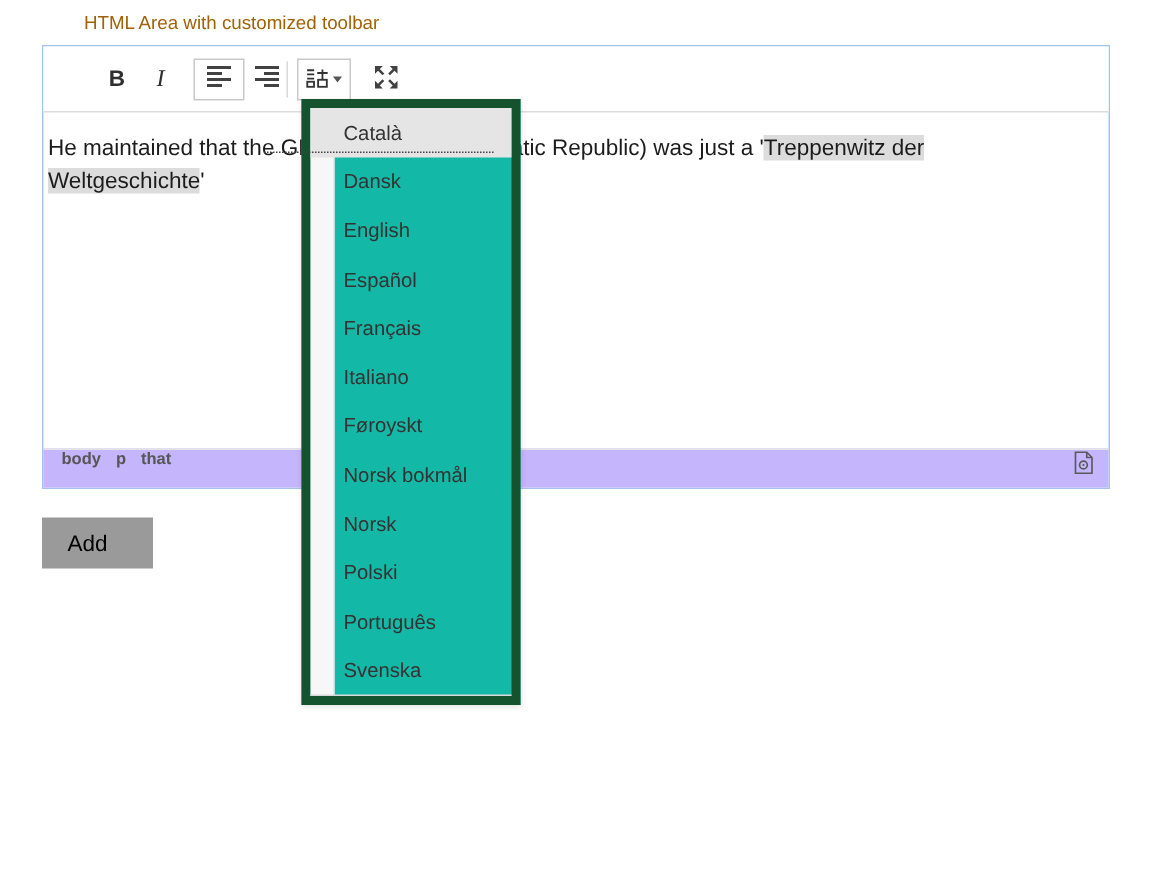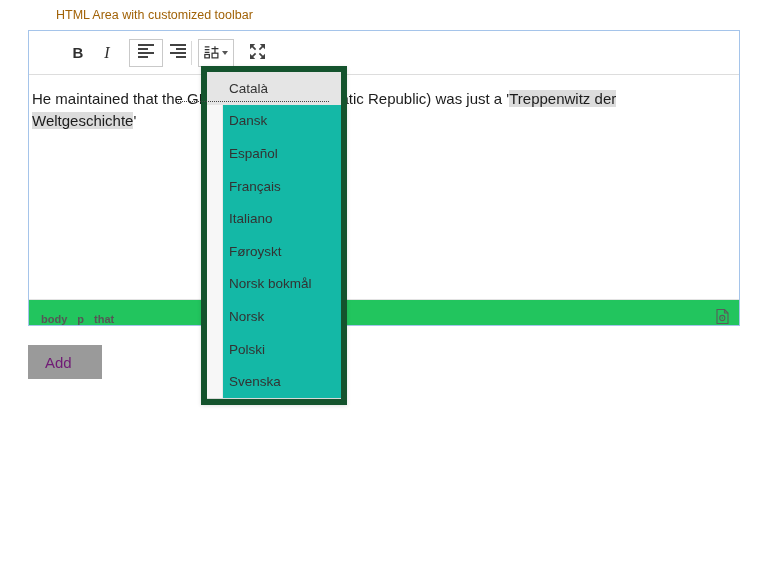--- a/index.html
+++ b/index.html
@@ -31,28 +31,28 @@
   .caret-down{width:0;height:0;border-left:3.5px solid transparent;
               border-right:3.5px solid transparent;border-top:4px solid #555;}
 
   .content{padding:13px 8px 0 3px;width:703px;font-size:15px;line-height:22px;
            color:#1c1c1c;cursor:text;}
   .run.selected{background:var(--selection);}
   .run.misspelled{text-decoration-style:dotted;
                   text-decoration-color:var(--spellcheck);text-decoration-thickness:2px;
                   text-underline-offset:3px;}
 
-  .statusbar{position:absolute;left:0;bottom:0;width:100%;height:26px;background:#22c55e;
-             border-top:1px solid #e3e3e3;display:flex;align-items:flex-end;padding:0 8px 0 12px;}
+  .statusbar{position:absolute;left:0;bottom:0;width:100%;height:26px;background:#c4b5fd;
+             border-top:1px solid #e3e3e3;display:flex;align-items:flex-start;padding:0 8px 0 12px;}
   .path{display:flex;gap:10px;font-size:11px;font-weight:bold;color:#565656;}
   .path span{cursor:pointer;}
   .resize-handle{margin-left:auto;display:flex;align-items:center;cursor:pointer;}
 
   .add-btn{position:absolute;left:28px;top:345px;width:74px;height:34px;
-           background:var(--button-bg);color:#701a75;font-size:15px;border:none;
+           background:var(--button-bg);color:#000000;font-size:15px;border:none;
            display:flex;align-items:center;padding-left:17px;cursor:pointer;}
 
   
   .menu{position:absolute;left:177px;top:66px;width:146px;background:#14b8a6;
         border:6px solid #14532d;z-index:40;box-shadow:0 1px 4px rgba(0,0,0,.12);margin-left:24px;}
   .menu::before{content:"";position:absolute;left:0;top:0;bottom:0;width:15px;
                 background:#f7f7f7;border-right:1px solid #e9e9e9;}
   .menu ul{list-style:none;margin:0;padding:0;position:relative;}
   .menu li{height:32.6px;display:flex;align-items:center;padding-left:22px;
            font-size:13.5px;color:#333;cursor:pointer;position:relative;}
@@ -148,20 +148,23 @@
 
 <div class="menu">
   <ul>
       <li class="hl">
     <span>Català</span>
   </li>
       <li>
     <span>Dansk</span>
   </li>
       <li>
+    <span>English</span>
+  </li>
+      <li>
     <span>Español</span>
   </li>
       <li>
     <span>Français</span>
   </li>
       <li>
     <span>Italiano</span>
   </li>
       <li>
     <span>Føroyskt</span>
@@ -169,19 +172,22 @@
       <li>
     <span>Norsk bokmål</span>
   </li>
       <li>
     <span>Norsk</span>
   </li>
       <li>
     <span>Polski</span>
   </li>
       <li>
+    <span>Português</span>
+  </li>
+      <li>
     <span>Svenska</span>
   </li>
     </ul>
   <div class="menu-sep"></div>
 </div>
 
 <div class="dotted-line"></div>
 
 </body></html>

